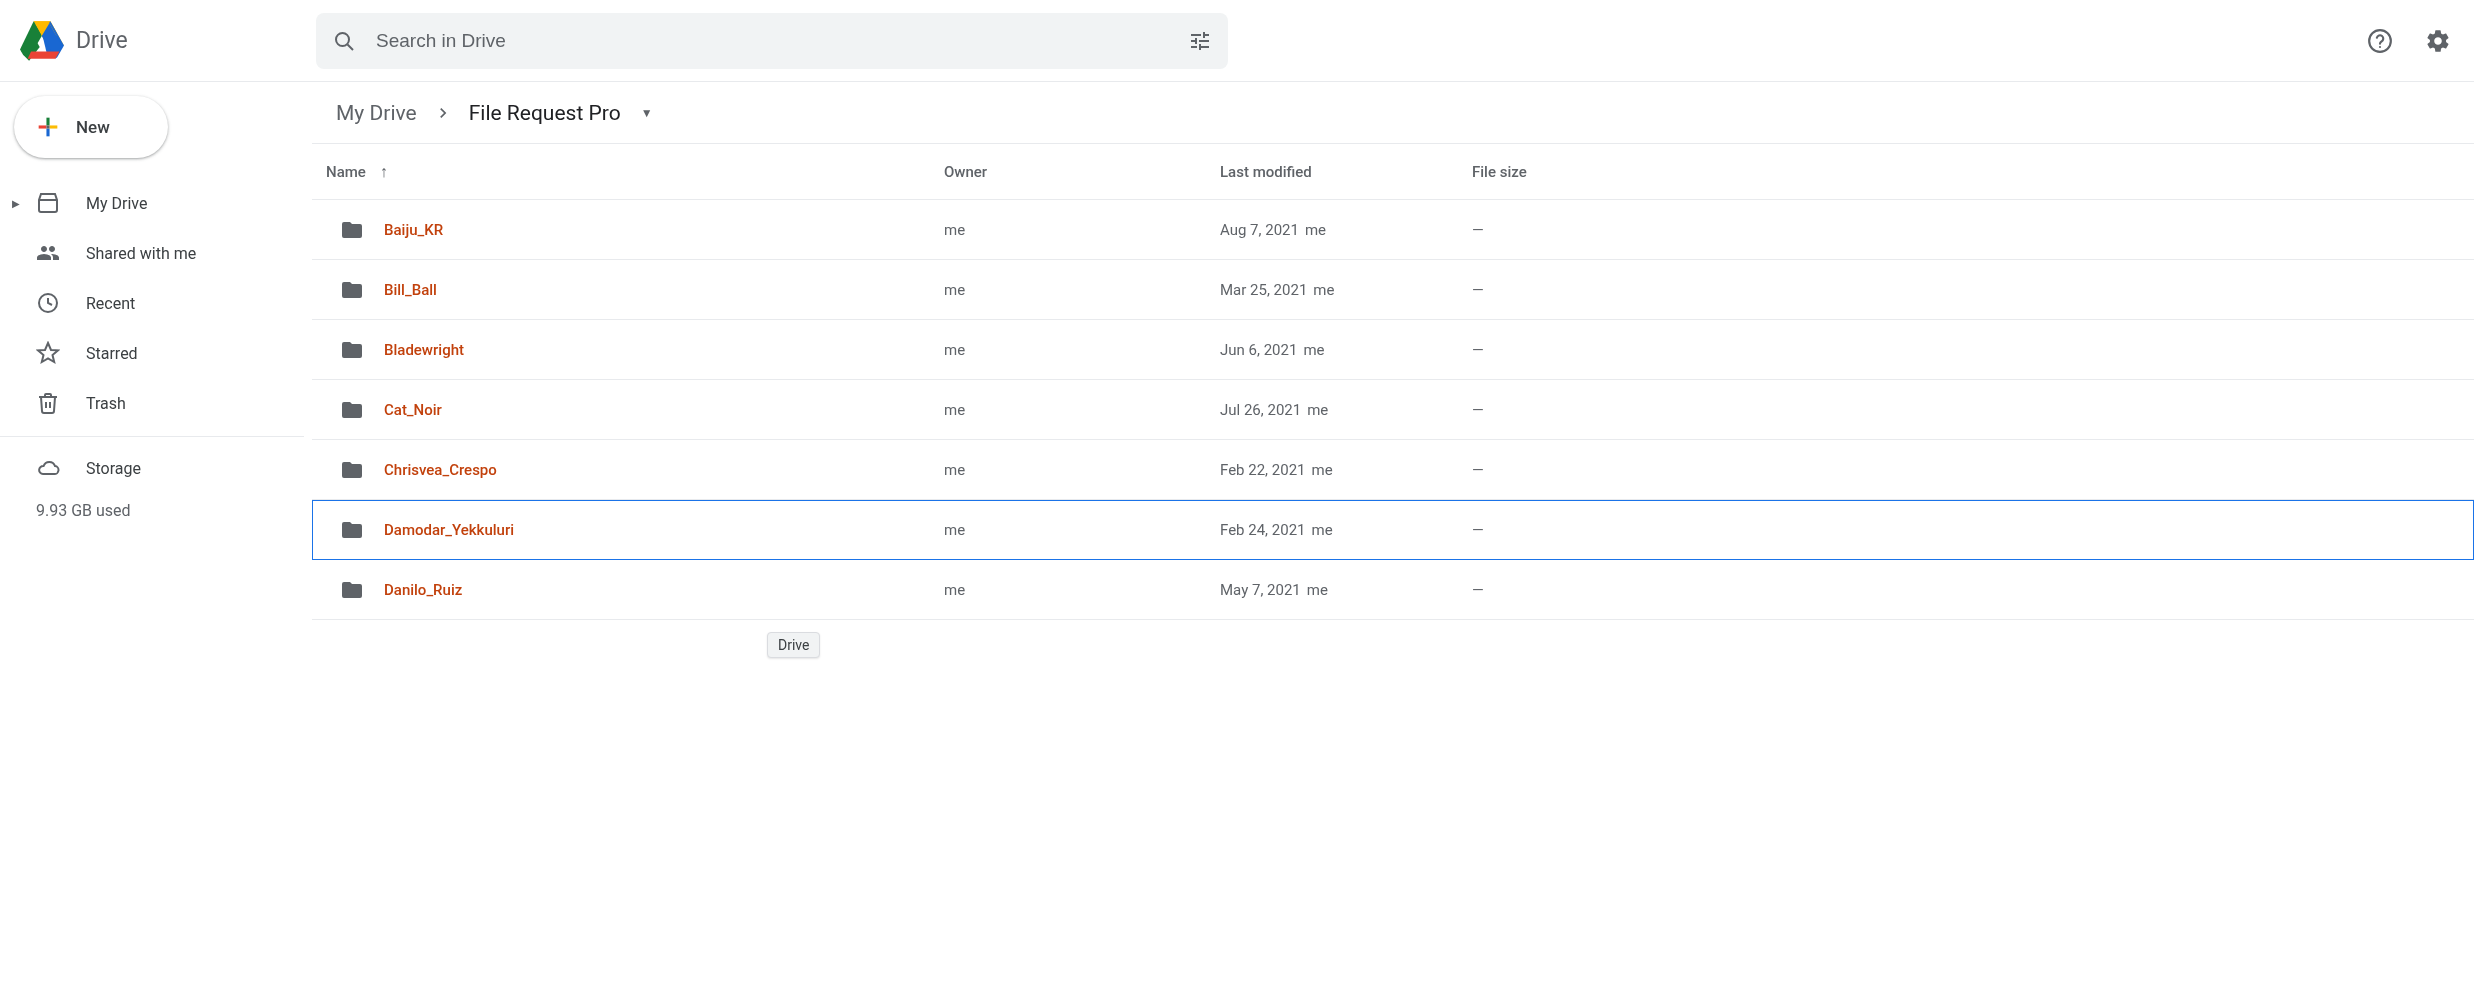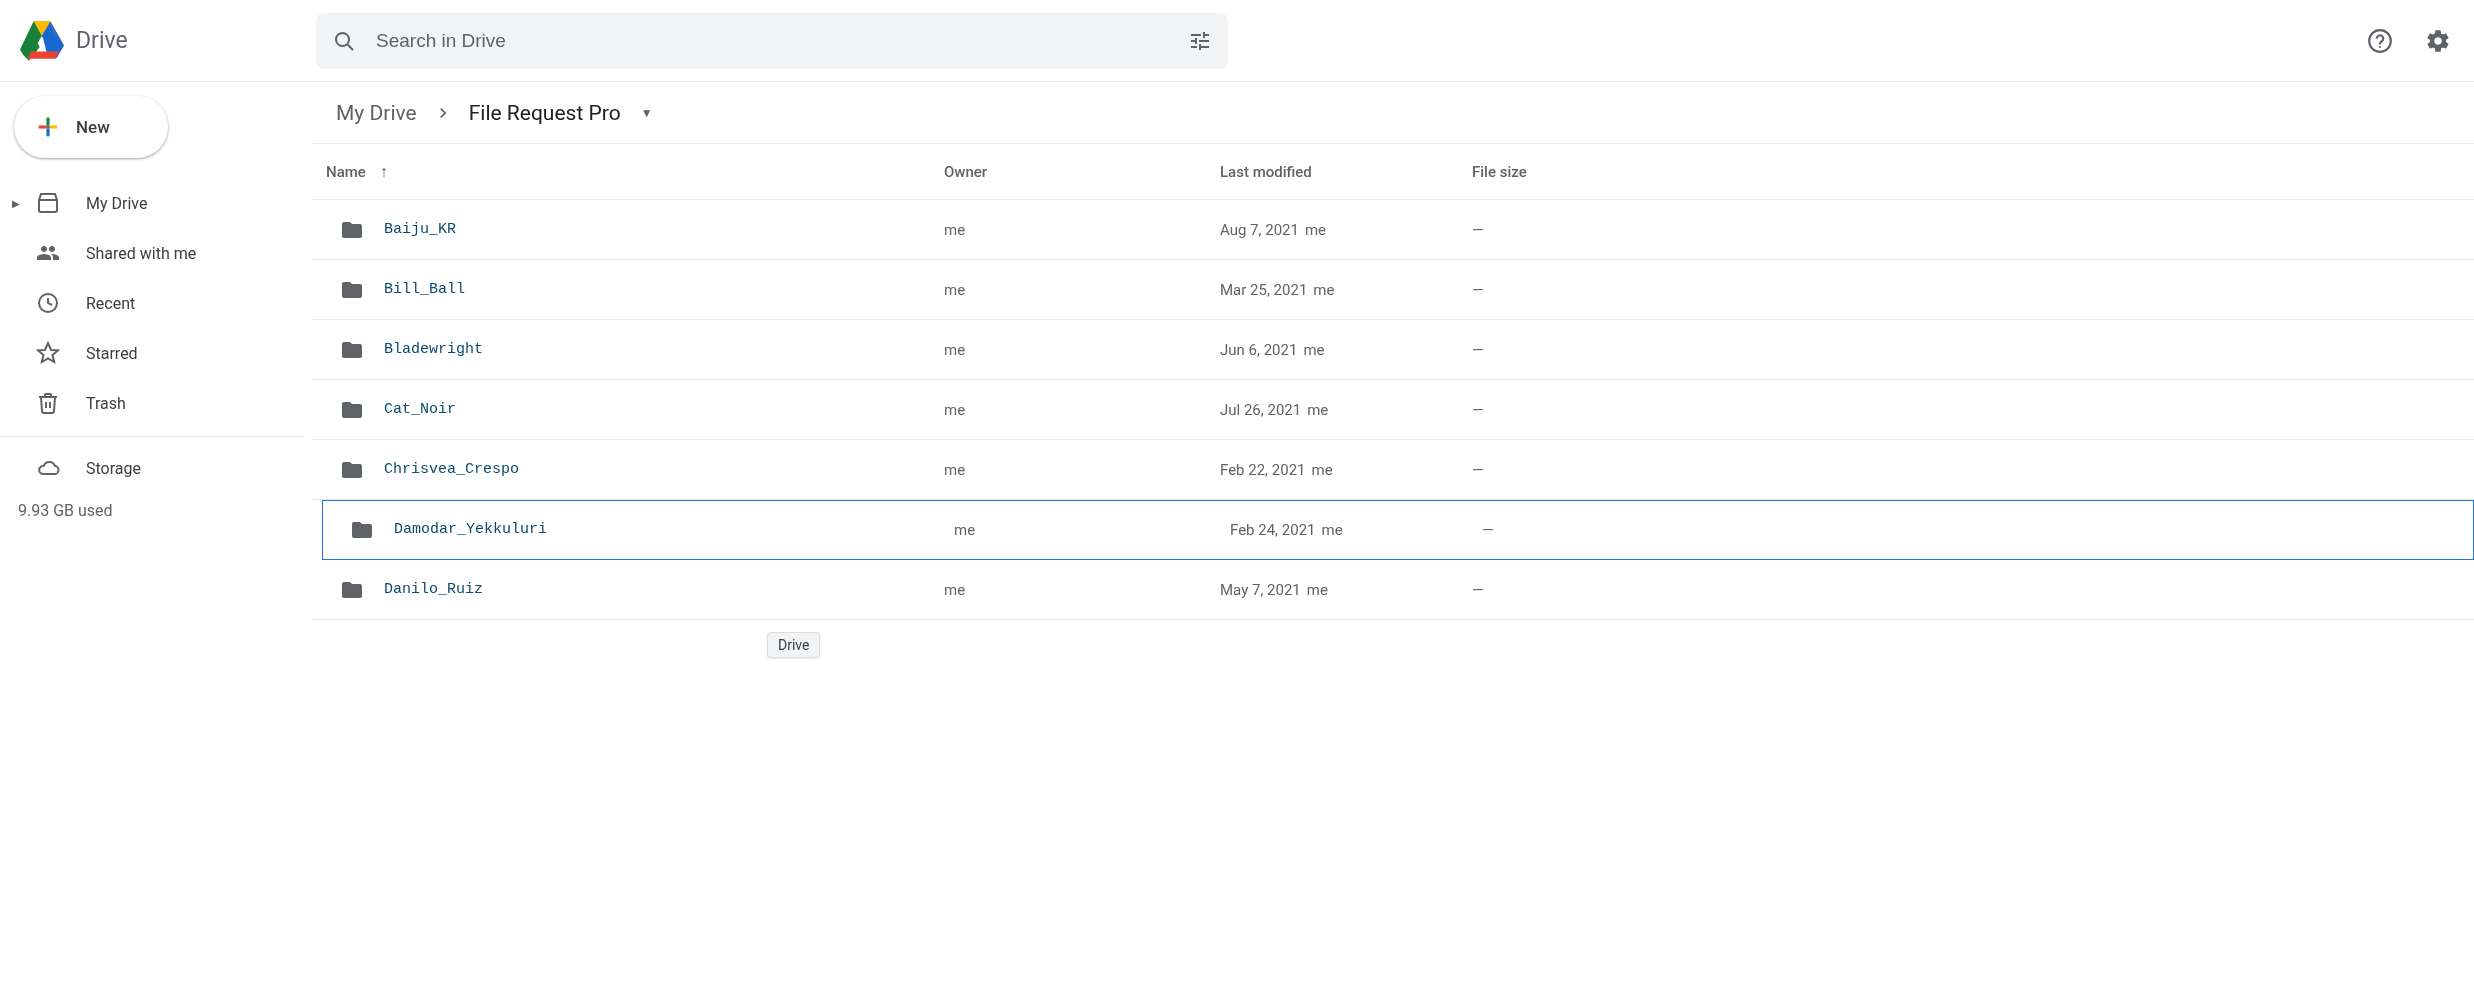--- a/index.html
+++ b/index.html
@@ -113,21 +113,21 @@
     color: #5f6368;
   }
   .nav-item .nav-icon { width: 24px; height: 24px; display:flex; align-items:center; justify-content:center; }
   .nav-item .label { color: #3c4043; }
   .divider {
     height: 1px;
     background: #e8eaed;
     margin: 8px 0 6px 0;
   }
   .storage-used {
-    padding-left: 18px;
+    padding-left: 36px;
     margin-top: 8px;
     color: #5f6368;
     font-size: 16px;
   }
 
   
   .main {
     flex: 1;
     display: flex;
     flex-direction: column;
@@ -179,27 +179,26 @@
   .row {
     display: flex;
     align-items: center;
     height: 60px;
     padding-left: 14px;
     border-bottom: 1px solid #e8eaed;
     font-size: 15px;
     color: #5f6368;
     cursor: pointer;
   }
-  .row .col-name { color: #0c4a6e; font-weight: 500; gap: 20px; padding-left: 14px; font-family: Liberation Mono, monospace; }
+  .row .col-name { color: #c2410c; font-weight: 500; gap: 20px; padding-left: 14px; }
   .folder-icon { color: #5f6368; }
   .row.selected {
     outline: 1px solid #1a73e8;
     outline-offset: -1px;
     background: #fff;
-    margin-left: 10px;
   }
   .modified-me { margin-left: 6px; color:#5f6368; }
   .size-dash { color:#5f6368; }
 
   .tooltip {
     position: absolute;
     top: 550px;
     left: 455px;
     background: #f1f3f4;
     border: 1px solid #dadce0;

